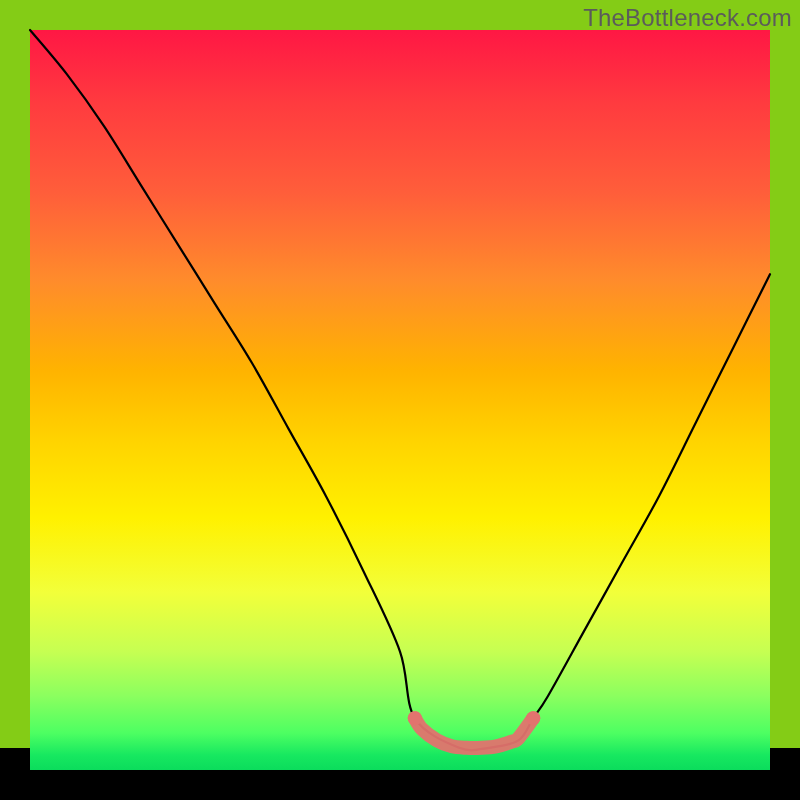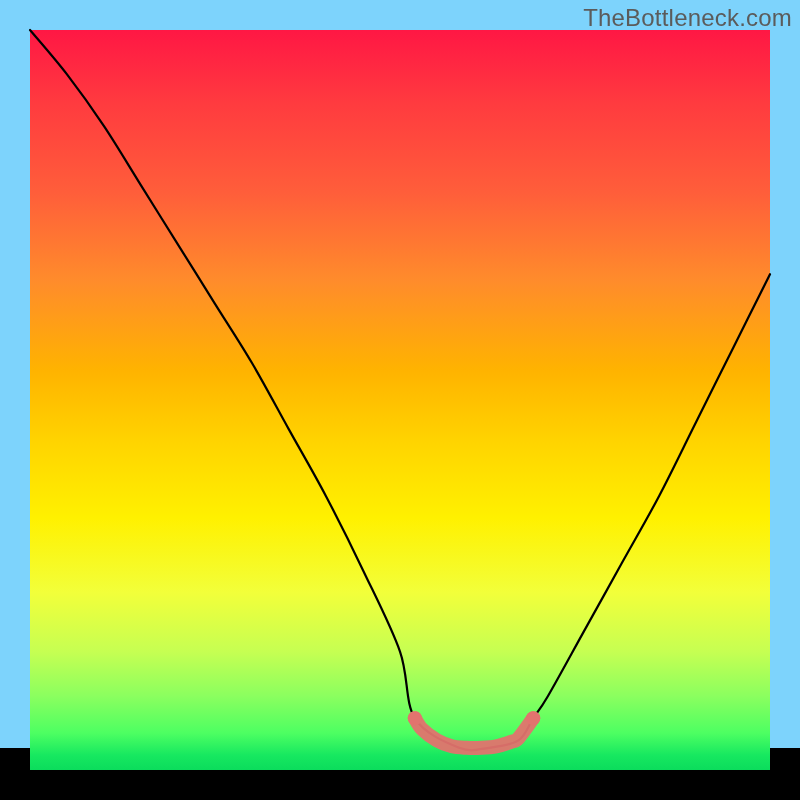--- a/index.html
+++ b/index.html
@@ -10,21 +10,21 @@
     background: #000;
     overflow: hidden;
     font-family: Arial, Helvetica, sans-serif;
   }
   .frame {
     position: absolute;
     top: 0;
     left: 0;
     width: 800px;
     height: 748px;
-    background: #7dd3fc;
+    background: #84cc16;
   }
   .plot-area {
     position: absolute;
     top: 30px;
     left: 30px;
     width: 740px;
     height: 740px;
     
     background: linear-gradient(to bottom,
       #ff1744 0%,

